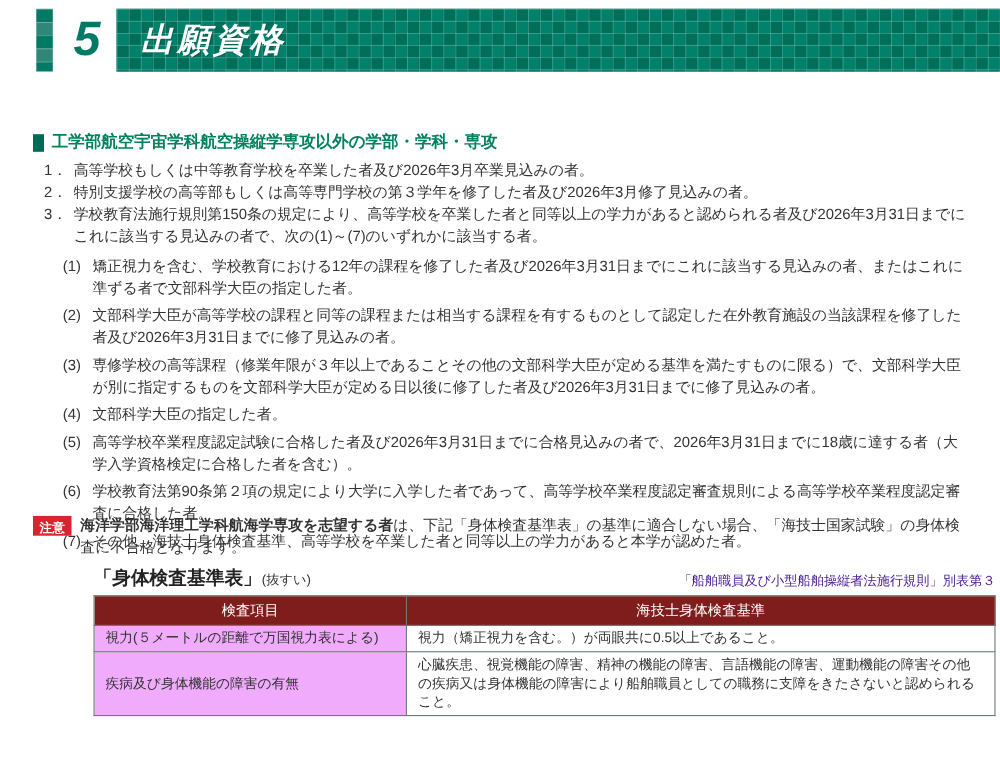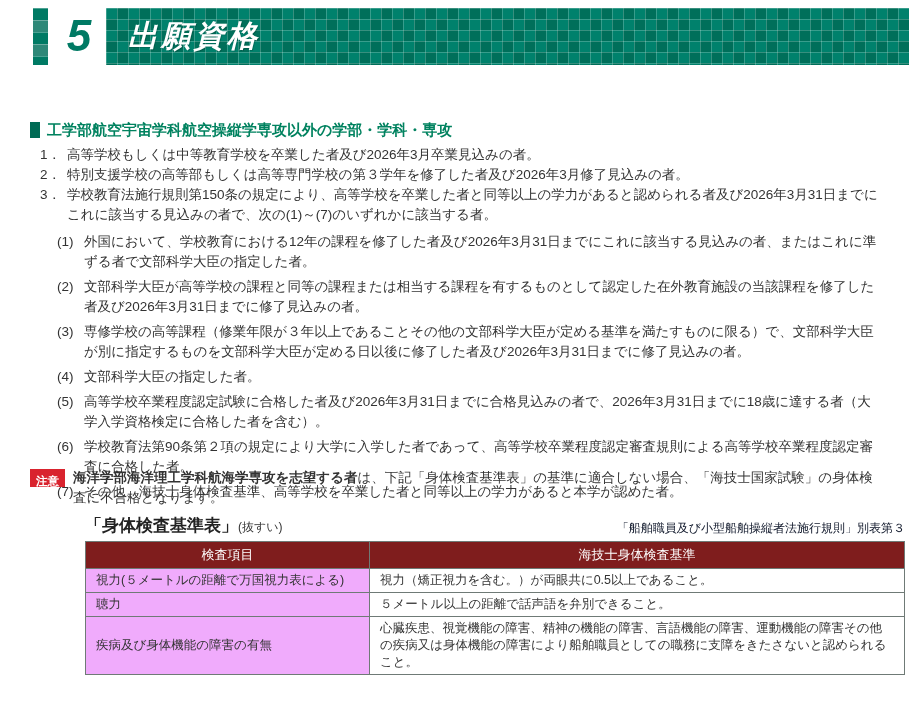--- a/index.html
+++ b/index.html
@@ -56,21 +56,21 @@
     flex:none; background:#d9232e; color:#fff; font-size:11.5px; font-weight:bold;
     height:18px; line-height:18px; padding:3px 6px; margin-right:8px; margin-top:1px;
   }
   .notice-text { flex:1; }
 
   
   .tblwrap { position:absolute; left:85px; top:514px; width:820px; }
   .tbl-cap { display:flex; justify-content:space-between; align-items:flex-end; margin-bottom:4px; }
   .tbl-title { font-size:17px; font-weight:bold; color:#222; }
   .tbl-title-sub { font-size:12px; font-weight:normal; color:#333;text-align:right; }
-  .tbl-right { font-size:12px; color:#0f172a;text-align:center; }
+  .tbl-right { font-size:12px; color:#4c1d95;text-align:center; }
   table { width:100%; border-collapse:collapse; font-size:12.5px; }
   th { background:#7f1d1d; color:#fff; font-weight:normal; border:1px solid #6f7a76; padding:4px 6px; font-size:13px; }
   td { border:1px solid #6f7a76; padding:3px 10px; line-height:17px; vertical-align:middle; }
   td.c1 { width:284px; background:#f0abfc; }
 </style>
 </head>
 <body>
 
 <div class="page">
 
@@ -98,21 +98,21 @@
       <span class="t">特別支援学校の高等部もしくは高等専門学校の第３学年を修了した者及び2026年3月修了見込みの者。</span>
     </div>
     <div class="item">
       <span class="n">3．</span>
       <span class="t">学校教育法施行規則第150条の規定により、高等学校を卒業した者と同等以上の学力があると認められる者及び2026年3月31日までにこれに該当する見込みの者で、次の(1)～(7)のいずれかに該当する者。</span>
     </div>
 
     <div class="subs">
       <div class="sub">
         <span class="n">(1)</span>
-        <span class="t">外国において、学校教育における12年の課程を修了した者及び2026年3月31日までにこれに該当する見込みの者、またはこれに準ずる者で文部科学大臣の指定した者。</span>
+        <span class="t">矯正視力を含む、学校教育における12年の課程を修了した者及び2026年3月31日までにこれに該当する見込みの者、またはこれに準ずる者で文部科学大臣の指定した者。</span>
       </div>
       <div class="sub">
         <span class="n">(2)</span>
         <span class="t">文部科学大臣が高等学校の課程と同等の課程または相当する課程を有するものとして認定した在外教育施設の当該課程を修了した者及び2026年3月31日までに修了見込みの者。</span>
       </div>
       <div class="sub">
         <span class="n">(3)</span>
         <span class="t">専修学校の高等課程（修業年限が３年以上であることその他の文部科学大臣が定める基準を満たすものに限る）で、文部科学大臣が別に指定するものを文部科学大臣が定める日以後に修了した者及び2026年3月31日までに修了見込みの者。</span>
       </div>
       <div class="sub">
@@ -150,24 +150,20 @@
           <th>検査項目</th>
           <th>海技士身体検査基準</th>
         </tr>
       </thead>
       <tbody>
         <tr>
           <td class="c1">視力(５メートルの距離で万国視力表による)</td>
           <td>視力（矯正視力を含む。）が両眼共に0.5以上であること。</td>
         </tr>
         <tr>
-          <td class="c1">聴力</td>
-          <td>５メートル以上の距離で話声語を弁別できること。</td>
-        </tr>
-        <tr>
           <td class="c1">疾病及び身体機能の障害の有無</td>
           <td>心臓疾患、視覚機能の障害、精神の機能の障害、言語機能の障害、運動機能の障害その他の疾病又は身体機能の障害により船舶職員としての職務に支障をきたさないと認められること。</td>
         </tr>
       </tbody>
     </table>
   </div>
 
 </div>
 
 </body></html>

